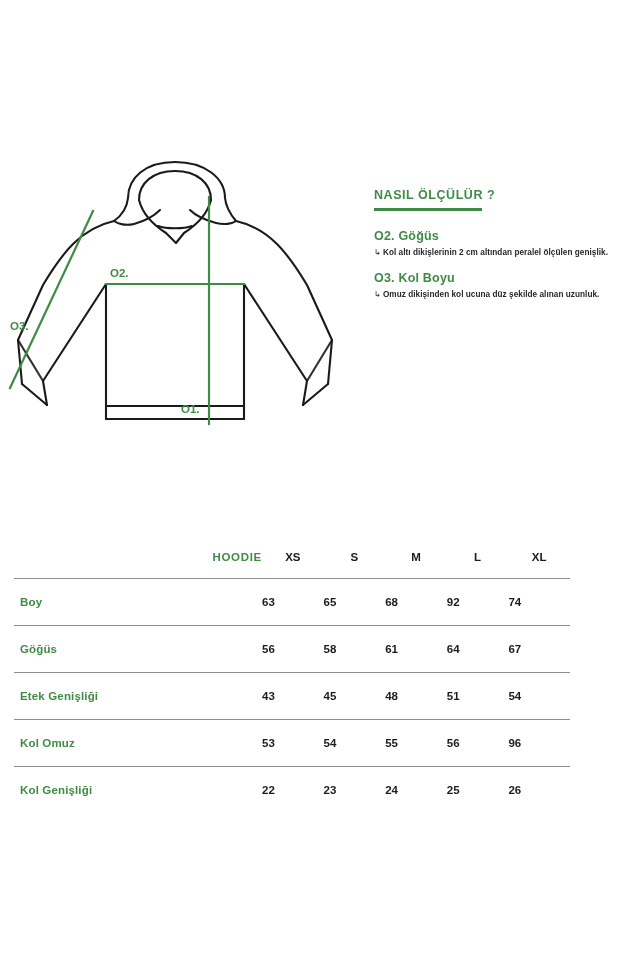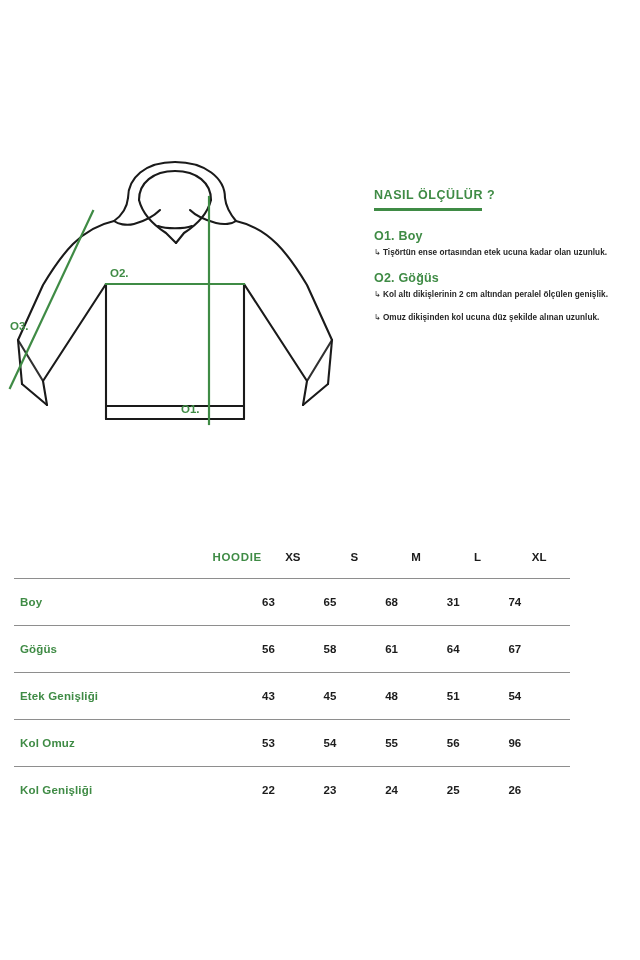--- a/index.html
+++ b/index.html
@@ -215,31 +215,28 @@
         <text x="110" y="137">O2.</text>
         <text x="10" y="190">O3.</text>
       </g>
     </svg>
   </div>
 
   <div class="guide-panel">
     <h2 class="guide-title">NASIL ÖLÇÜLÜR ?</h2>
     <div class="guide-title-rule"></div>
 
-    <div class="guide-item">
-      <p class="guide-item-title">O1. Boy</p>
-      <p class="guide-item-desc"><span class="arrow-glyph">↳</span><span>Tişörtün ense ortasından etek ucuna kadar olan uzunluk.</span></p>
-    </div>
 
     <div class="guide-item">
       <p class="guide-item-title">O2. Göğüs</p>
       <p class="guide-item-desc"><span class="arrow-glyph">↳</span><span>Kol altı dikişlerinin 2 cm altından peralel ölçülen genişlik.</span></p>
     </div>
 
     <div class="guide-item">
+      <p class="guide-item-title">O3. Kol Boyu</p>
       <p class="guide-item-desc"><span class="arrow-glyph">↳</span><span>Omuz dikişinden kol ucuna düz şekilde alınan uzunluk.</span></p>
     </div>
   </div>
 </div>
 
 <div class="size-table-wrap">
   <table class="size-table">
     <colgroup>
       <col class="col-label">
         <col class="col-size">
@@ -257,21 +254,21 @@
         <th class="hdr-size">L</th>
         <th class="hdr-size">XL</th>
       </tr>
     </thead>
     <tbody>
       <tr class="data-row">
         <td class="row-label">Boy</td>
         <td class="row-value">63</td>
         <td class="row-value">65</td>
         <td class="row-value">68</td>
-        <td class="row-value">31</td>
+        <td class="row-value">92</td>
         <td class="row-value">74</td>
       </tr>
       <tr class="data-row">
         <td class="row-label">Göğüs</td>
         <td class="row-value">56</td>
         <td class="row-value">58</td>
         <td class="row-value">61</td>
         <td class="row-value">64</td>
         <td class="row-value">67</td>
       </tr>

